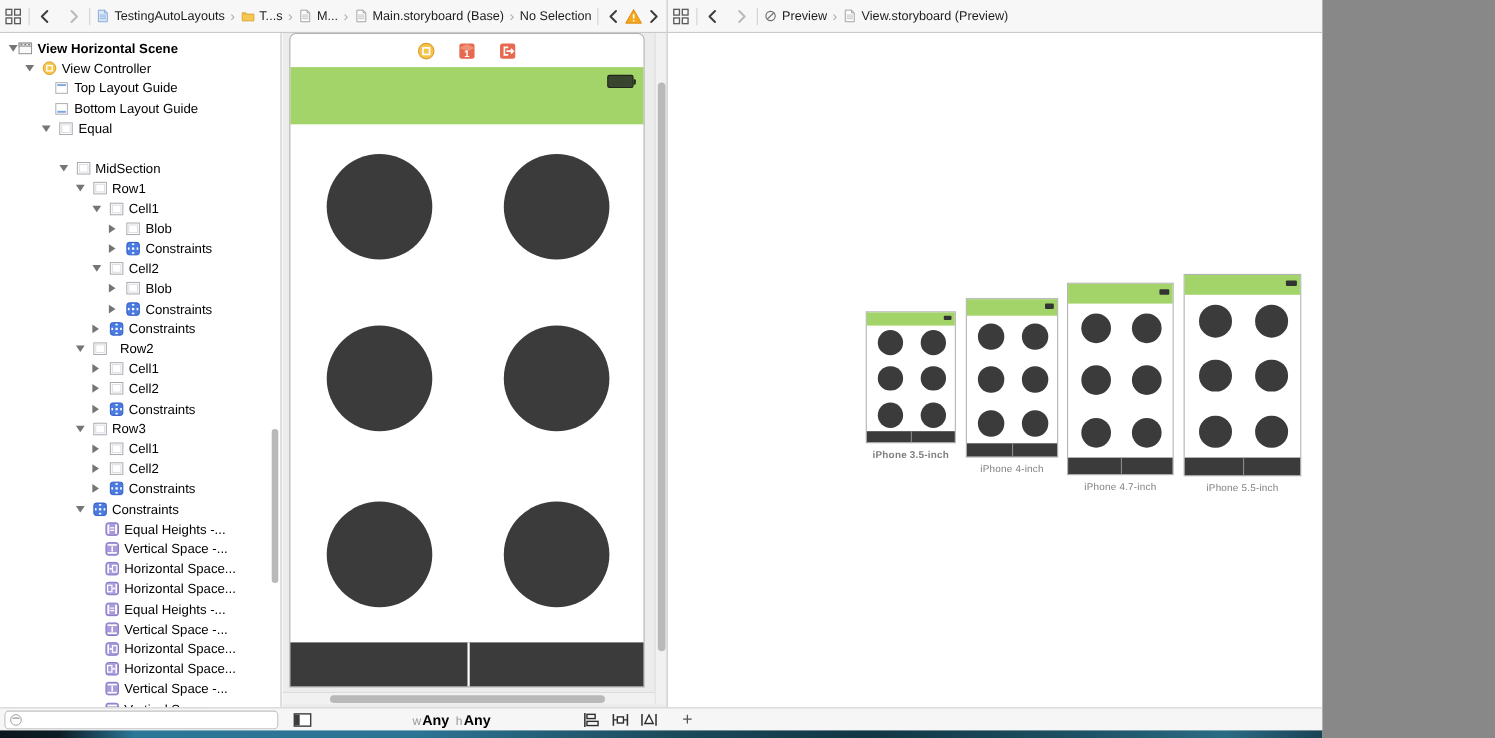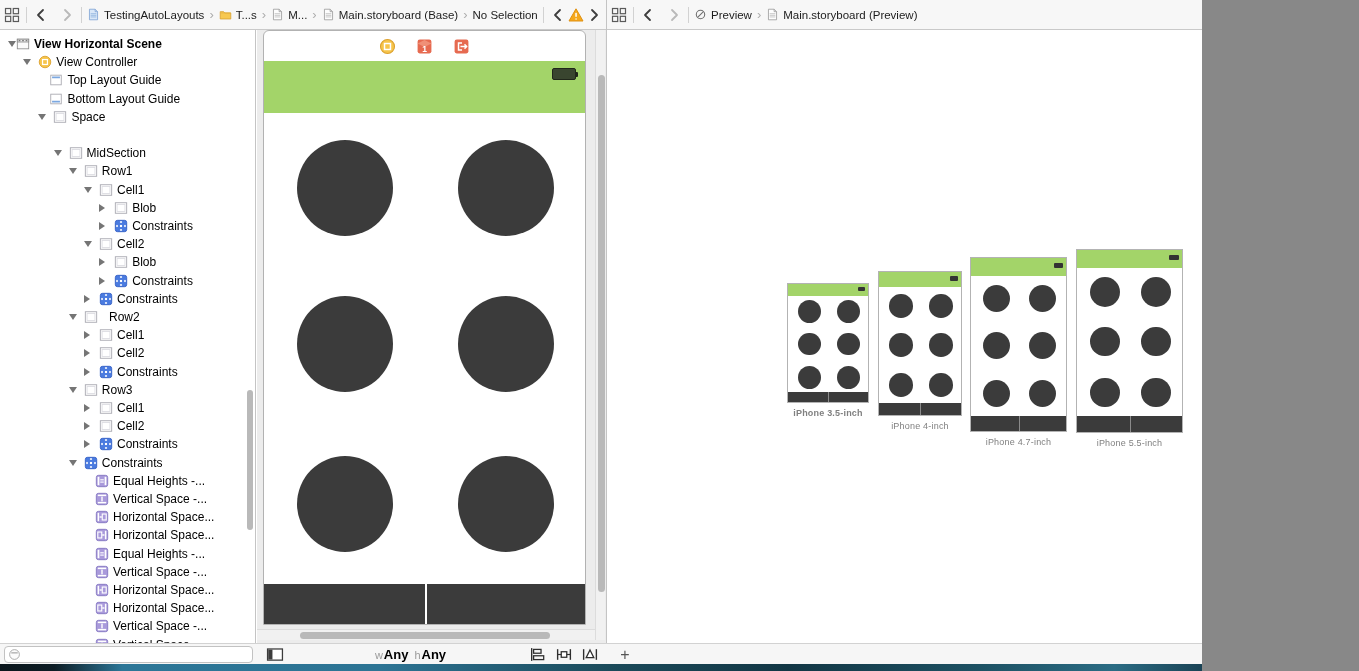--- a/index.html
+++ b/index.html
@@ -247,21 +247,21 @@
             <svg viewBox="0 0 16 16" xmlns="http://www.w3.org/2000/svg">
               <path d="M3 1.5 h7 l3 3 V14.5 H3 Z" fill="#fdfdfd" stroke="#9a9a9a"></path>
               <path d="M10 1.5 v3 h3" fill="none" stroke="#9a9a9a"></path>
               <g stroke="#bdbdbd">
                 <line x1="4.5" y1="7" x2="11.5" y2="7"></line>
                 <line x1="4.5" y1="9" x2="11.5" y2="9"></line>
                 <line x1="4.5" y1="11" x2="11.5" y2="11"></line>
               </g>
             </svg>
           </span>
-          <span class="jb-label">Main.storyboard (Preview)</span>
+          <span class="jb-label">View.storyboard (Preview)</span>
         </span>
       </span>
     <span class="jb-right-controls">
       <span class="icon sm">
           <svg viewBox="0 0 16 16" xmlns="http://www.w3.org/2000/svg">
             <path d="M5.5 7.5 V5.4 a2.5 2.5 0 0 1 5 0 V7.5" fill="none" stroke="#5f5f5f" stroke-width="1.3"></path>
             <rect x="3.8" y="7.2" width="8.4" height="6.3" rx="1" fill="#5f5f5f"></rect>
           </svg>
         </span>
       <span class="icon sm">
@@ -325,21 +325,21 @@
         <span class="lbl" style="margin-left: 67.4px;">Bottom Layout Guide</span>
       </div>
       <div class="outline-row" style="top: 78px; left: 0px; right: 10px;">
         <span class="disc expanded" style="left: 38.4px; top: 6px;"></span>
         <span class="tree-icon" style="left: 53.4px;">
           <svg viewBox="0 0 16 16" xmlns="http://www.w3.org/2000/svg">
             <rect x="1.5" y="2" width="13" height="12" fill="#fff" stroke="#a6a6ae"></rect>
             <rect x="3.5" y="4" width="9" height="8" fill="none" stroke="#dcdce2"></rect>
           </svg>
         </span>
-        <span class="lbl" style="margin-left: 71.4px;">Space</span>
+        <span class="lbl" style="margin-left: 71.4px;">Equal</span>
       </div>
       <div class="outline-row" style="top: 114px; left: 0px; right: 10px;">
         <span class="disc expanded" style="left: 53.6px; top: 6px;"></span>
         <span class="tree-icon" style="left: 68.6px;">
           <svg viewBox="0 0 16 16" xmlns="http://www.w3.org/2000/svg">
             <rect x="1.5" y="2" width="13" height="12" fill="#fff" stroke="#a6a6ae"></rect>
             <rect x="3.5" y="4" width="9" height="8" fill="none" stroke="#dcdce2"></rect>
           </svg>
         </span>
         <span class="lbl" style="margin-left: 86.6px;">MidSection</span>

